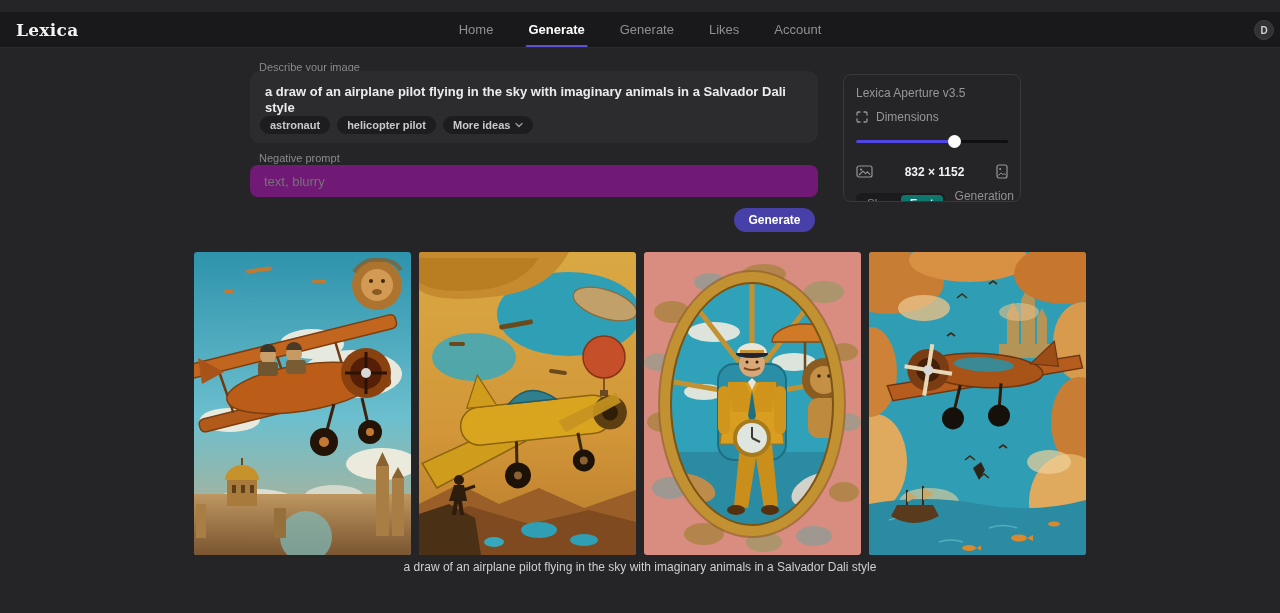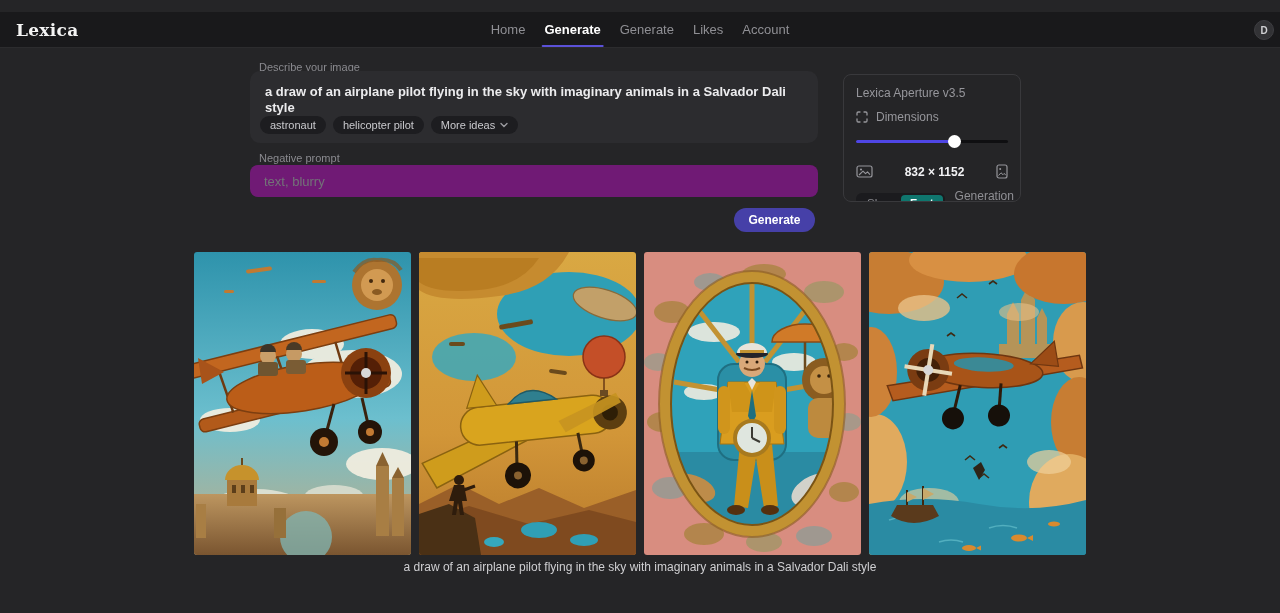--- a/index.html
+++ b/index.html
@@ -16,21 +16,21 @@
     position:absolute; top:0; left:0; right:0; height:36px;
     background:#19191b; border-bottom:1px solid #2c2c2e;margin-top:12px;
   }
   .logo {
     position:absolute; left:16px; top:50%; transform:translateY(-50%);
     font-family:"DejaVu Serif", serif; font-weight:700; font-size:17px;
     color:#f4f4f4; letter-spacing:.3px; cursor:pointer;
   }
   .nav-center {
     position:absolute; left:50%; top:0; height:100%; transform:translateX(-50%);
-    display:flex; gap:19px; align-items:center;
+    display:flex; gap:35px; align-items:center;
   }
   .nav-item {
     font-size:13px; color:#8f8f94; cursor:pointer; position:relative;
     height:100%; display:flex; align-items:center; white-space:nowrap;
   }
   .nav-item.active { color:#ffffff; font-weight:600; }
   .nav-item.active::after {
     content:''; position:absolute; left:-3px; right:-3px; bottom:0; height:2px;
     background:#5b51d8; border-radius:1px;
   }
@@ -49,21 +49,21 @@
     background:#2c2c2f; border-radius:10px; cursor:text;
   }
   .prompt-text {
     position:absolute; left:15px; top:13px; right:15px;
     font-size:13px; font-weight:600; color:#ececee; line-height:16px;
   }
   .chips { position:absolute; left:10px; bottom:9px; display:flex; gap:7px; }
   .chip {
     background:#1d1d20; color:#c9c9cd; font-size:11px; padding:3px 10px;
     border-radius:10px; display:flex; align-items:center; gap:5px;
-    cursor:pointer; white-space:nowrap;
+    cursor:pointer; white-space:nowrap;font-weight:bold;
   }
   .chip svg { display:block; }
   .neg-input {
     position:absolute; left:250px; top:165px; width:568px; height:32px;
     background:#701a75; border:none; border-radius:8px;
     color:#e8e8ea; font-size:13px; padding:0 14px; outline:none;
     font-family:"Liberation Sans", sans-serif;
   }
   .neg-input::placeholder { color:#737378; }
   .generate-btn {

